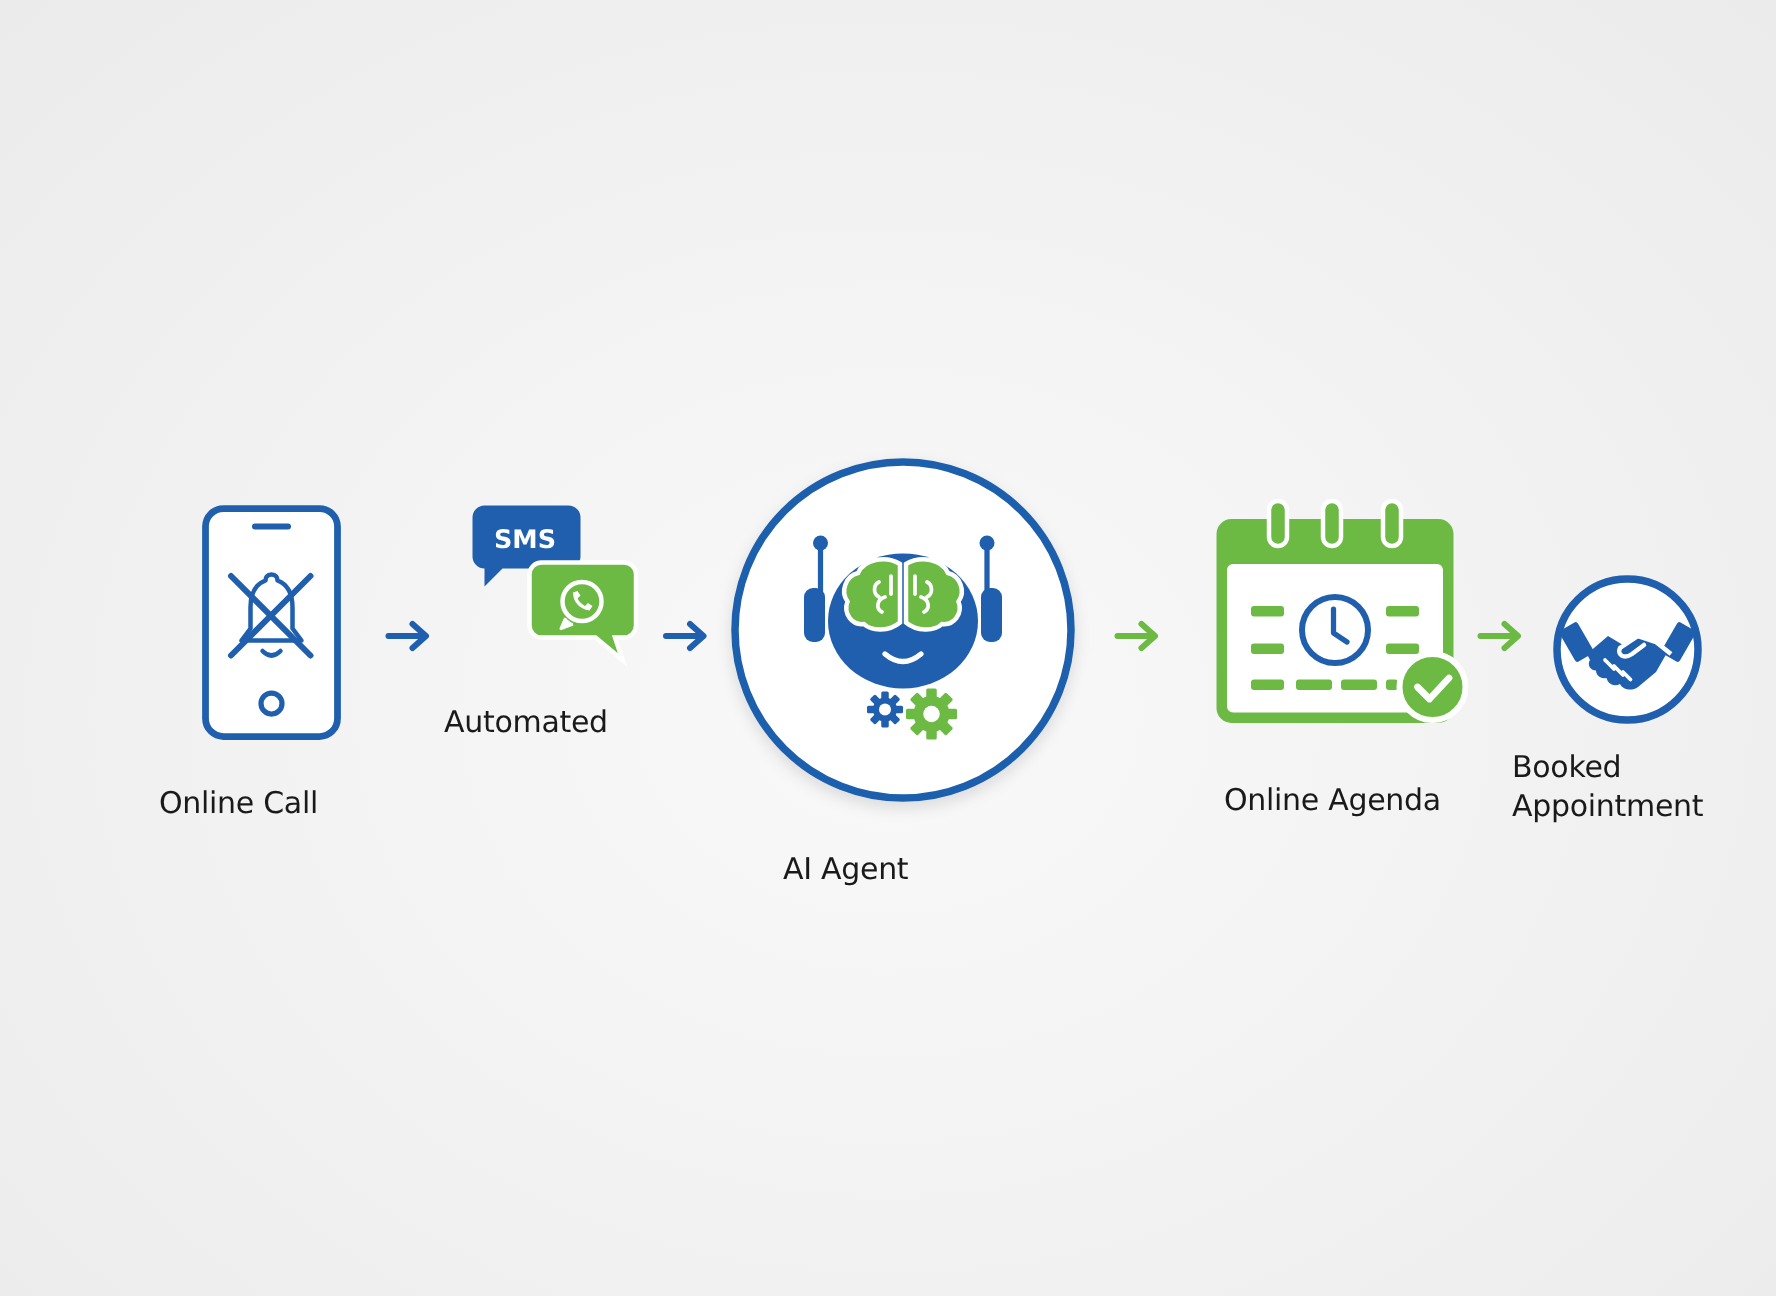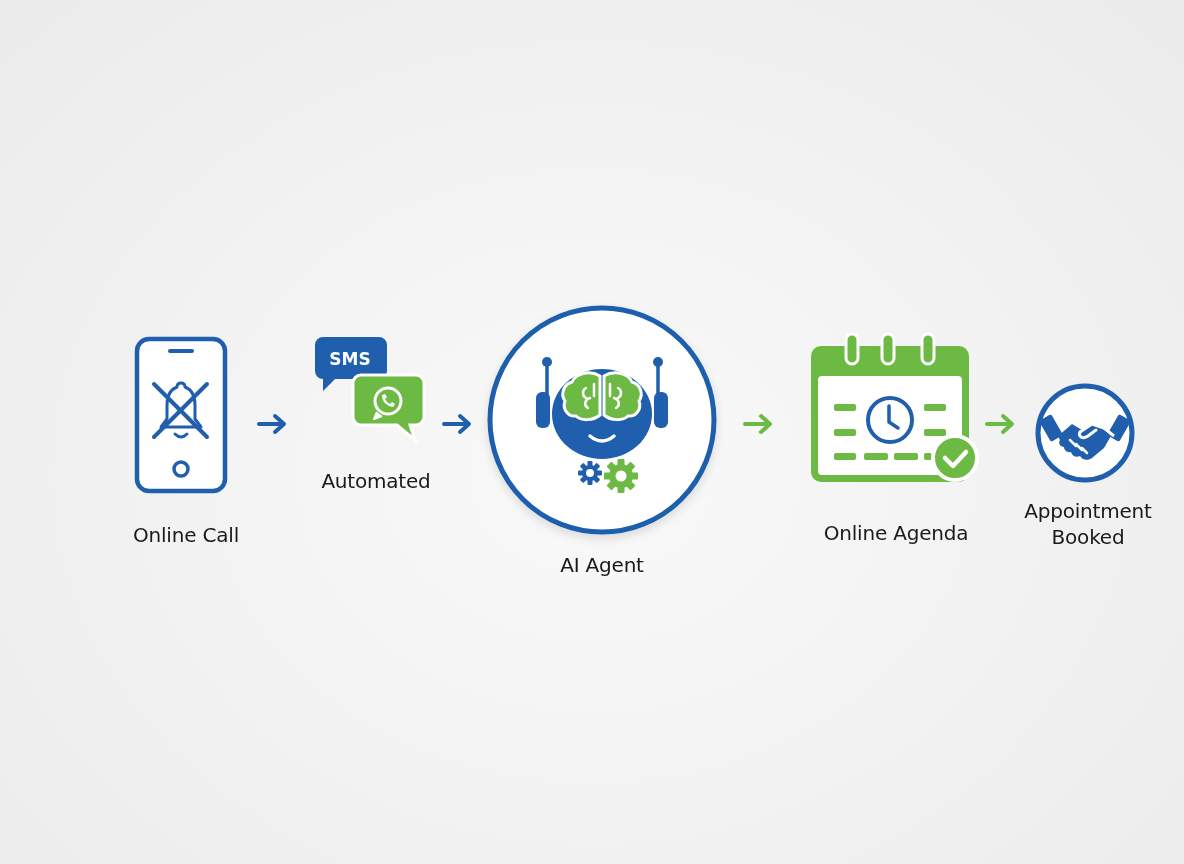--- a/index.html
+++ b/index.html
@@ -4,21 +4,21 @@
   <style>
     html, body { margin: 0; padding: 0; }
     body {
       width: 1184px; height: 864px; overflow: hidden; position: relative;
       background: radial-gradient(ellipse at 50% 55%, #f9f9f9 0%, #f3f3f3 45%, #ebebeb 100%);
       font-family: "DejaVu Sans", "Liberation Sans", sans-serif;
       color: #1c1c1c;
     }
     .abs { position: absolute; }
     .label {
-      position: absolute; text-align: center; font-size: 20px; line-height: 26px;
+      position: absolute; text-align: left; font-size: 20px; line-height: 26px;
       color: #1a1a1a; white-space: nowrap; letter-spacing: -0.2px;
     }
     svg { display: block; overflow: visible; }
   </style>
 </head>
 <body>
 
 <div class="abs" style="left:134px;top:336px;width:94px;height:158px;">
   <svg width="94" height="158" viewBox="0 0 94 158">
     <rect x="3" y="3" width="88" height="152" rx="12" ry="12" fill="#ffffff" stroke="#1f5fad" stroke-width="4.5"></rect>
@@ -109,21 +109,21 @@
         <circle cx="0" cy="0" r="12"></circle>
         <rect x="-3.5" y="-17" width="7" height="34" rx="1"></rect>
         <rect x="-17" y="-3.5" width="34" height="7" rx="1"></rect>
         <rect x="-3.5" y="-17" width="7" height="34" rx="1" transform="rotate(45)"></rect>
         <rect x="-3.5" y="-17" width="7" height="34" rx="1" transform="rotate(-45)"></rect>
       </g>
       <circle cx="0" cy="0" r="5.5" fill="#ffffff"></circle>
     </g>
   </svg>
 </div>
-<div class="label" style="left:522px;top:552px;width:160px;">AI Agent</div>
+<div class="label" style="left:522px;top:566px;width:160px;">AI Agent</div>
 
 <div class="abs" style="left:742px;top:412px;">
   <svg width="32" height="24" viewBox="0 0 32 24">
     <line x1="3" y1="12" x2="27" y2="12" stroke="#6cb944" stroke-width="4" stroke-linecap="round"></line>
     <polyline points="19,4 28,12 19,20" fill="none" stroke="#6cb944" stroke-width="4" stroke-linecap="round" stroke-linejoin="round"></polyline>
   </svg>
 </div>
 
 <div class="abs" style="left:808px;top:332px;width:172px;height:150px;">
   <svg width="172" height="150" viewBox="0 0 172 150">
@@ -175,15 +175,15 @@
     <path d="M46 50 l12 -8 l12 4 l10 8" fill="none" stroke="#ffffff" stroke-width="3" stroke-linejoin="round"></path>
     <path d="M46 50 c-2 4 2 8 8 4 l8 -6" fill="none" stroke="#ffffff" stroke-width="3" stroke-linecap="round"></path>
     <g fill="none" stroke="#ffffff" stroke-width="2.5" stroke-linecap="round">
       <path d="M36 58 l6 6"></path>
       <path d="M42 62 l6 6"></path>
       <path d="M48 66 l5 5"></path>
     </g>
   </svg>
 </div>
 <div class="label" style="left:1008px;top:498px;width:160px;">
+  <div>Booked</div>
   <div>Appointment</div>
-  <div>Booked</div>
 </div>
 
 </body></html>

